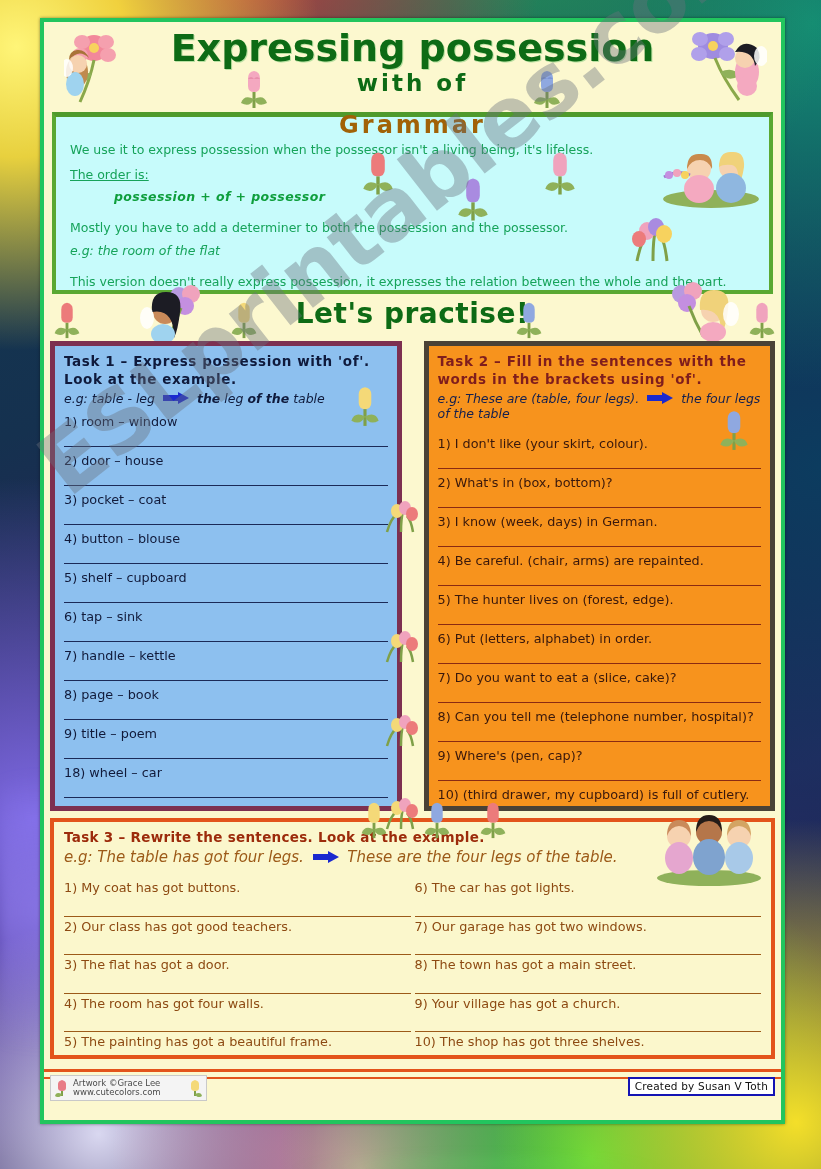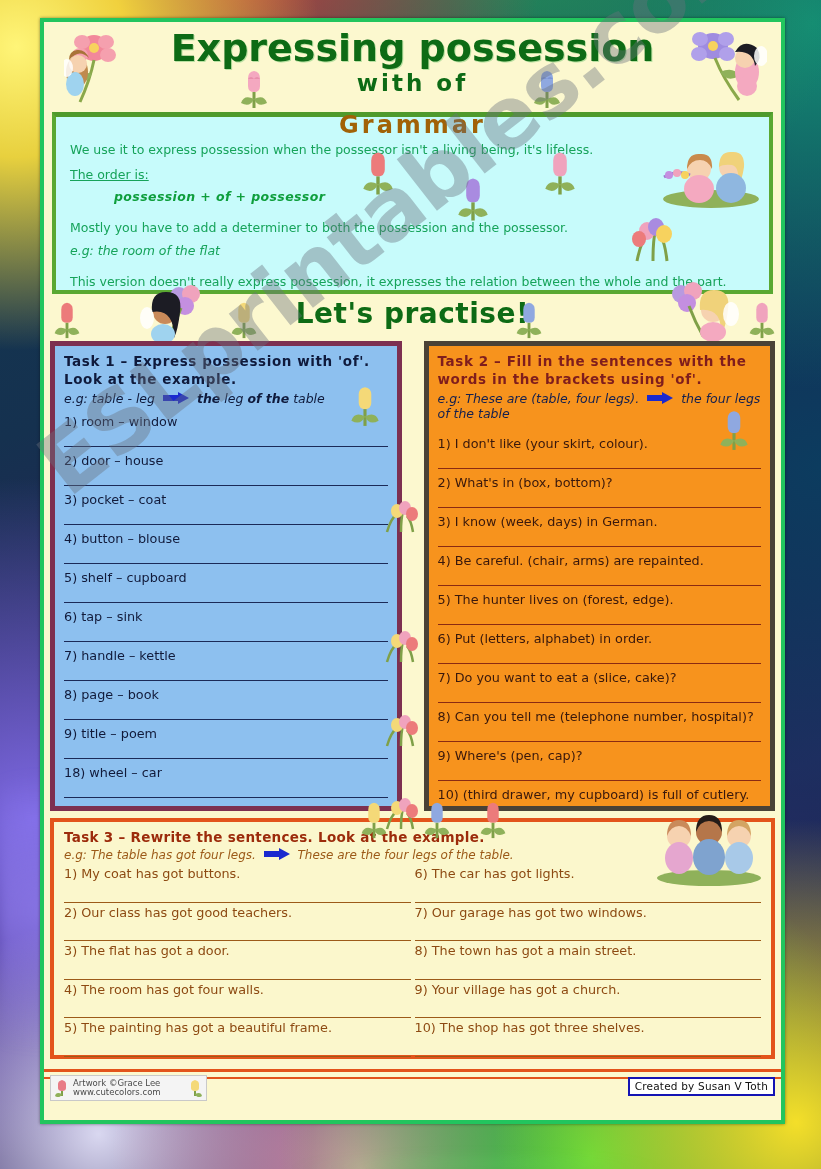--- a/index.html
+++ b/index.html
@@ -117,22 +117,22 @@
   .t1 .qitem { color:#111a3a; border-bottom:1px solid #1b2a57; height:33px; padding-top:2px; }
   .t2 .qitem { color:#39180c; border-bottom:1px solid #8a2a12; height:33px; padding-top:2px; }
   .t1 .qlist .qitem:first-child{ margin-top:8px; }
 
   
   .panel3 {
     position:relative; margin:7px 6px 0 6px; height:241px;
     background:#fbf7cc; border:4px solid #e3541b; padding:7px 10px 6px 10px;
   }
   .t3-title { font-weight:bold; font-size:13.5px; color:#9c2b0b; letter-spacing:.3px;}
-  .t3-eg { font-style:italic; font-size:12px; color:#9c5a18; margin-top:3px; }
-  .t3-grid { display:flex; gap:4px; margin-top:2px; }
+  .t3-eg { font-style:italic; font-size:15px; color:#9c5a18; margin-top:3px; }
+  .t3-grid { display:flex; gap:4px; margin-top:12px; }
   .t3-col { flex:1; }
   .t3-item {
     font-size:12.8px; color:#8d4a12; border-bottom:1px solid #9c5a18;
     height:38.5px; padding-top:3px; line-height:1.1;
   }
 
   
   .footer { position:relative; height:44px; }
   .artwork {
     position:absolute; left:6px; bottom:2px; width:157px; height:26px;

